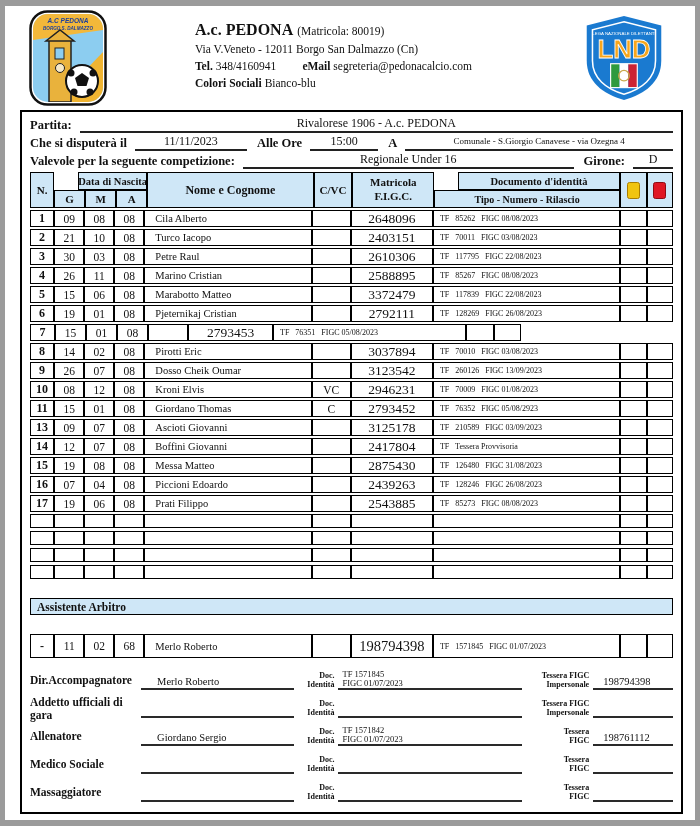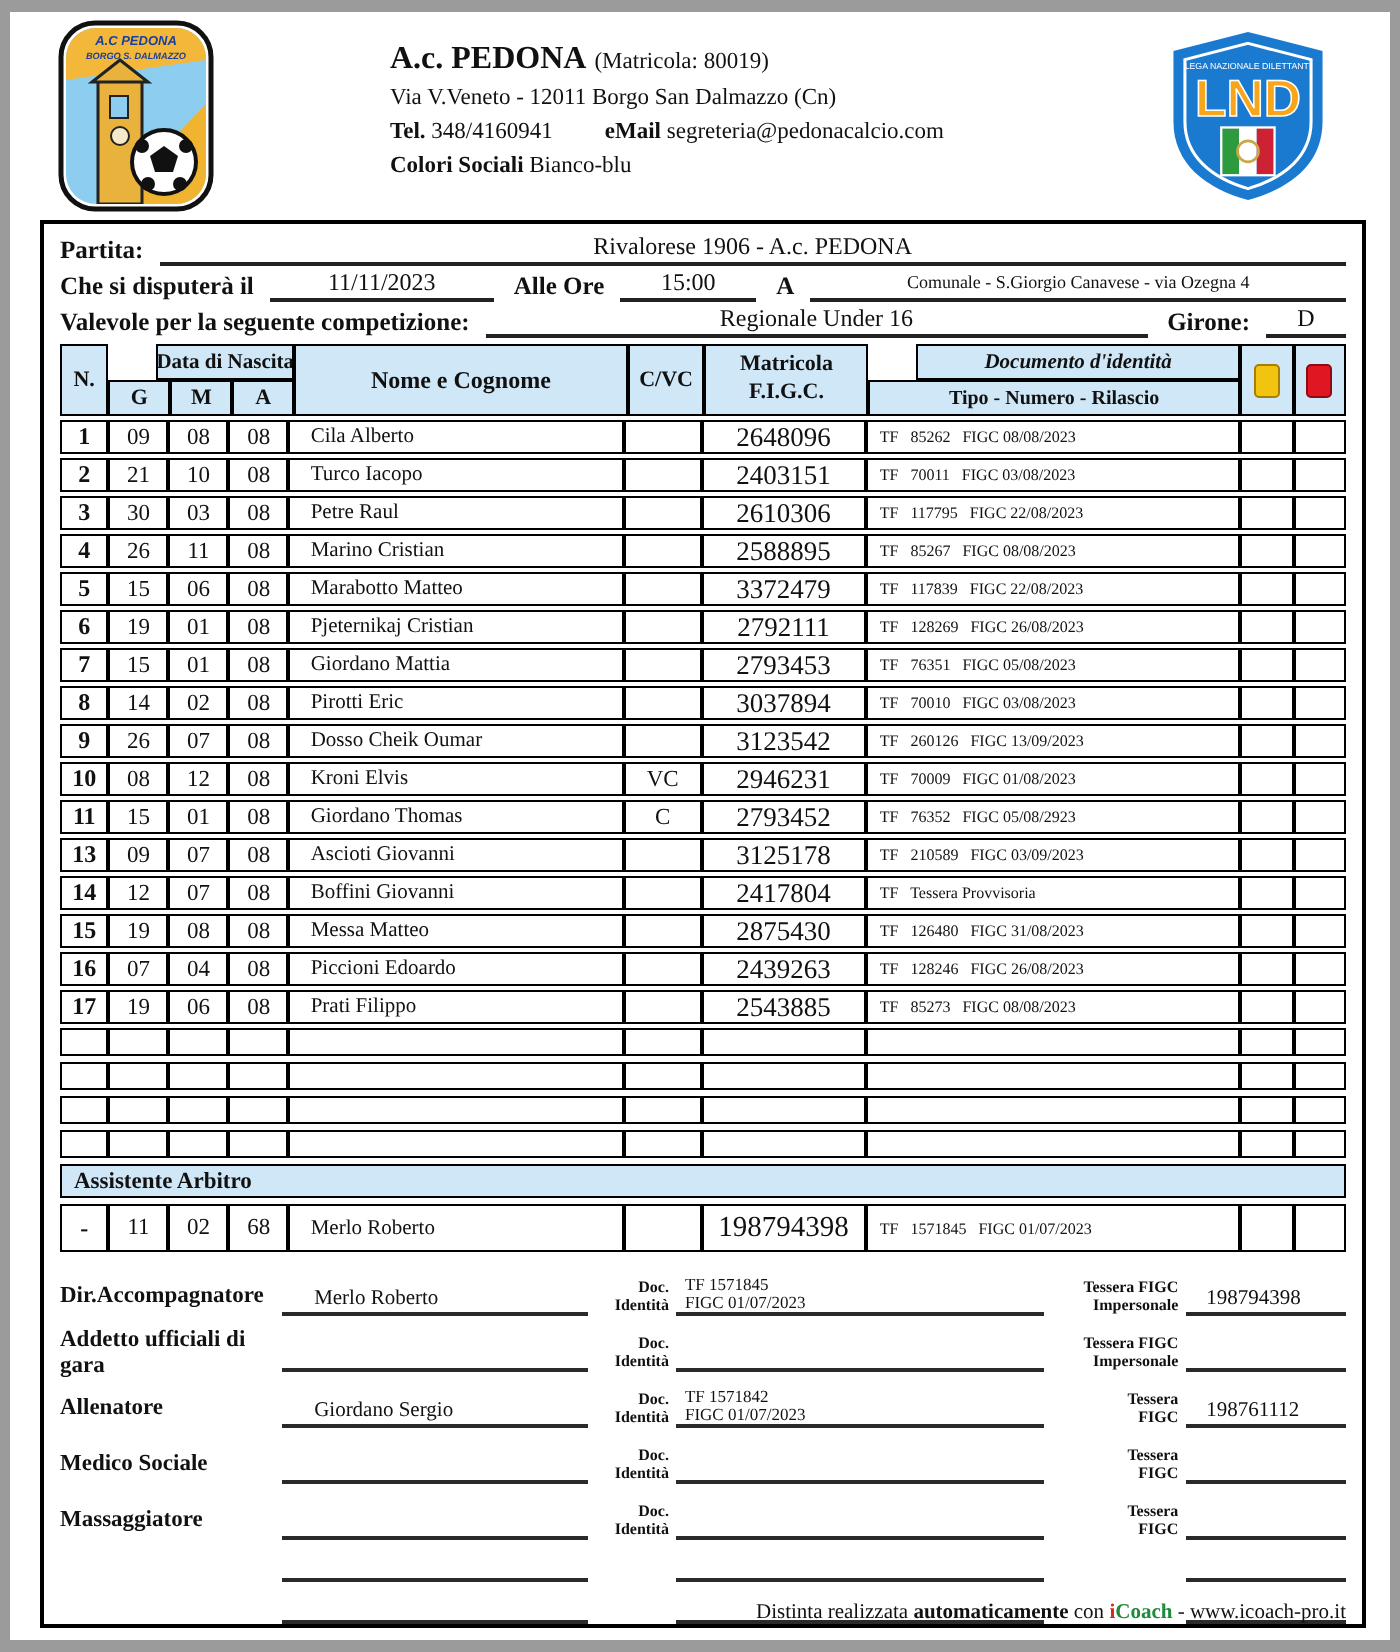--- a/index.html
+++ b/index.html
@@ -70,30 +70,30 @@
   .hgroup .top{height:18px;margin-left:24px;}
   .hgroup .bot{display:flex;flex:1;}
   .h-n{width:25px;font-size:11px;}
   .h-birth{width:93px;}
   .h-birth .top{font-size:10.5px;}
   .h-birth .bot .c{flex:1;font-size:11px;}
   .h-name{width:173px;font-size:12px;}
   .h-cvc{width:40px;font-size:11px;}
   .h-mat{width:85px;flex-direction:column;font-size:11px;line-height:1.25;}
   .h-doc{width:193px;}
-  .h-doc .top{font-size:10.5px;font-style:italic;}
+  .h-doc .top{font-size:10.5px;}
   .h-doc .bot .c{flex:1;font-size:10px;}
   .h-y{width:28px;} .h-r{width:27px;}
   .card{width:13px;height:17px;border-radius:2.5px;}
   .card.yellow{background:var(--yellow-card);border:1px solid #a97d00;}
   .card.red{background:var(--red-card);border:1px solid #8e0a12;}
   .band{
     background:var(--header-blue);border:1px solid #000;
     font-weight:bold;font-size:11.5px;height:17px;
-    display:flex;align-items:center;padding-left:6px;margin:3px 0;
+    display:flex;align-items:center;padding-left:6px;margin:19px 0;
   }
   .trow.assist .col-mat{font-size:14.5px;}
   .trow.assist .col-n{font-weight:bold;}
   
   .staff{flex:1;display:flex;flex-direction:column;padding-top:5px;position:relative;}
   .srow{display:flex;align-items:flex-end;height:27px;margin-bottom:1px;}
   .srow.blank{height:20px;}
   .srow .role{width:128px;font-weight:bold;font-size:11.5px;line-height:13px;align-self:center;padding-top:8px;}
   .sline{border-bottom:2px solid #2a2a2a;display:flex;flex-direction:column;justify-content:flex-end;}
   .sline .txt{font-size:10.5px;padding-left:16px;line-height:12px;}
@@ -306,21 +306,20 @@
     <div class="c col-mat">2792111</div>
     <div class="c col-doc">TF   128269   FIGC 26/08/2023</div>
     <div class="c col-y"></div>
     <div class="c col-r"></div>
   </div>
           <div class="trow">
     <div class="c col-n">7</div>
     <div class="c col-g">15</div>
     <div class="c col-m">01</div>
     <div class="c col-a">08</div>
-    <div class="c col-name">Giordano Mattia</div>
     <div class="c col-cvc"></div>
     <div class="c col-mat">2793453</div>
     <div class="c col-doc">TF   76351   FIGC 05/08/2023</div>
     <div class="c col-y"></div>
     <div class="c col-r"></div>
   </div>
           <div class="trow">
     <div class="c col-n">8</div>
     <div class="c col-g">14</div>
     <div class="c col-m">02</div>

